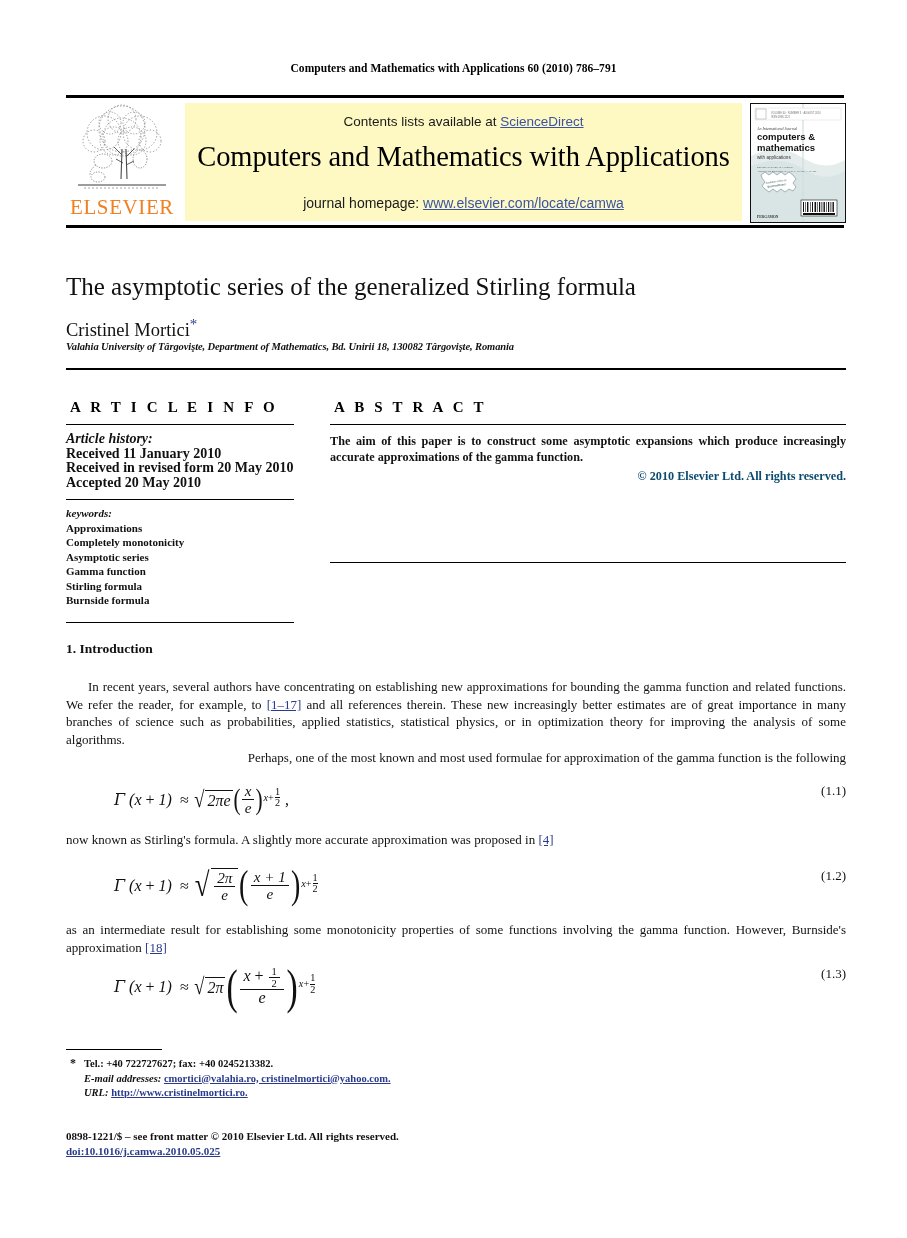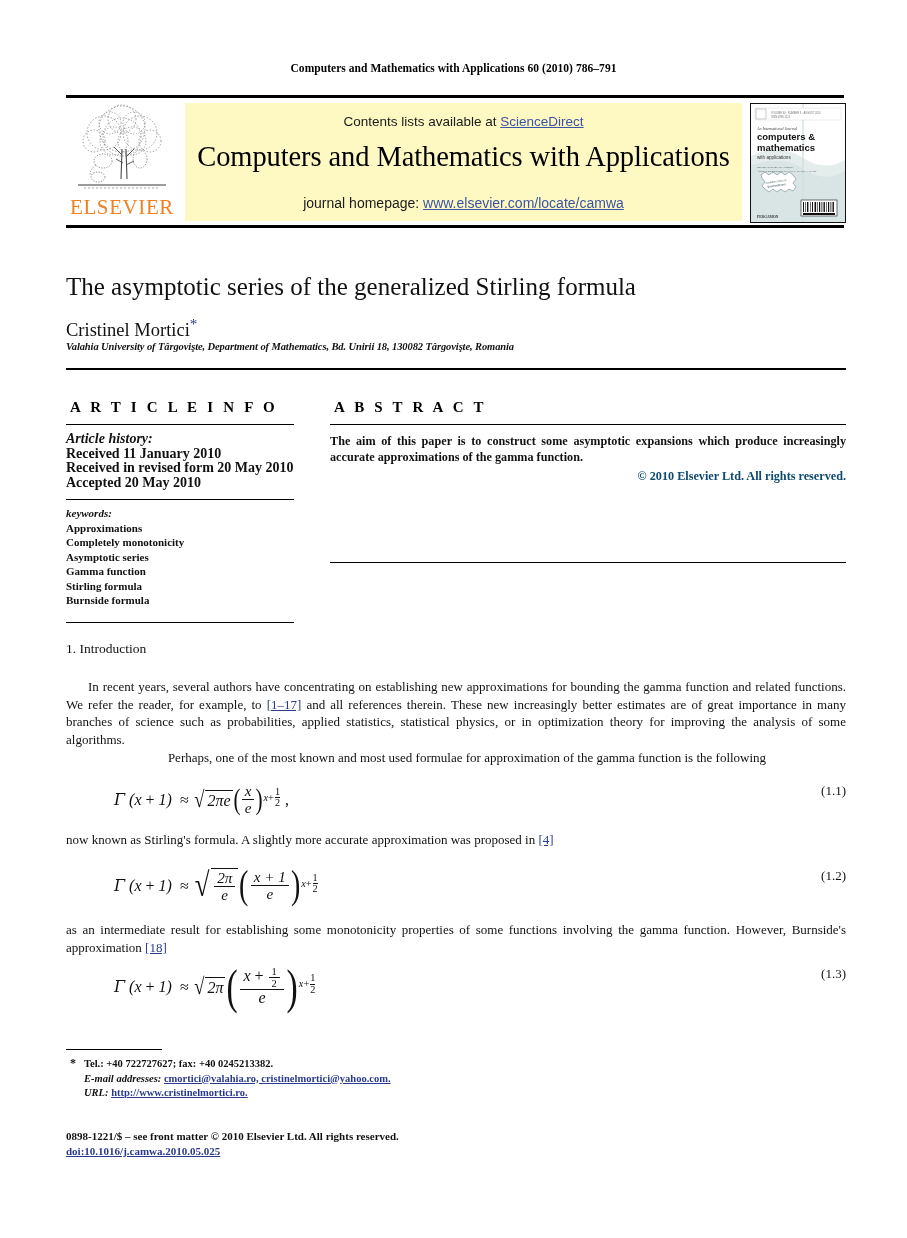--- a/index.html
+++ b/index.html
@@ -250,34 +250,34 @@
     height: 1px;
     background: #000;
     margin-top: 78px;
   }
 
   
   .sec-heading {
     position: absolute;
     left: 66px; top: 641px;
     font-size: 13.5px;
-    font-weight: normal;
+    font-weight: bold;
     color: #111;
   }
   .para {
     position: absolute;
     left: 66px;
     width: 780px;
     font-size: 13px;
     line-height: 17.6px;
     text-align: justify;
     color: #111;
   }
   .p1 { top: 678px; text-indent: 22px; }
-  .p2 { top: 749px; text-indent: 22px; text-align: center; }
+  .p2 { top: 749px; text-indent: 22px; text-align: right; }
   .p3 { top: 831px; text-align: left; }
   .p4 { top: 921px; }
   .ref { color: #2a3a8c; }
 
   
   .eq-row {
     position: absolute;
     left: 66px;
     width: 780px;
   }

